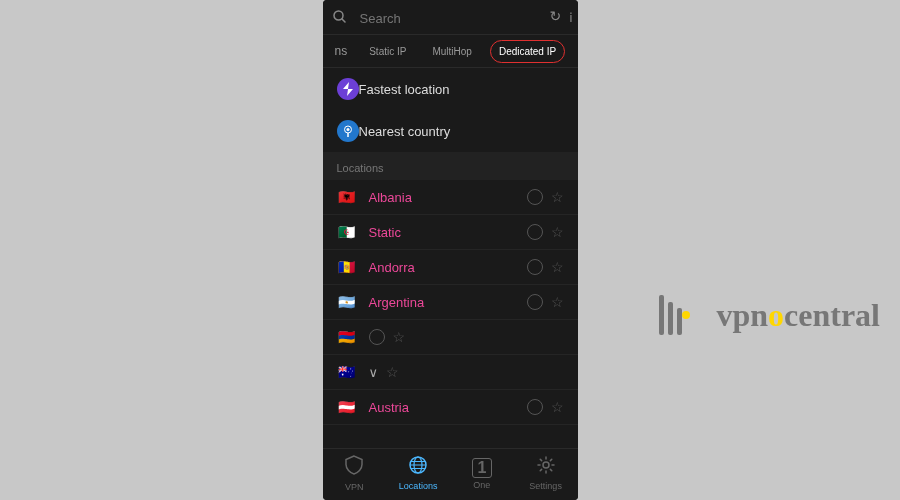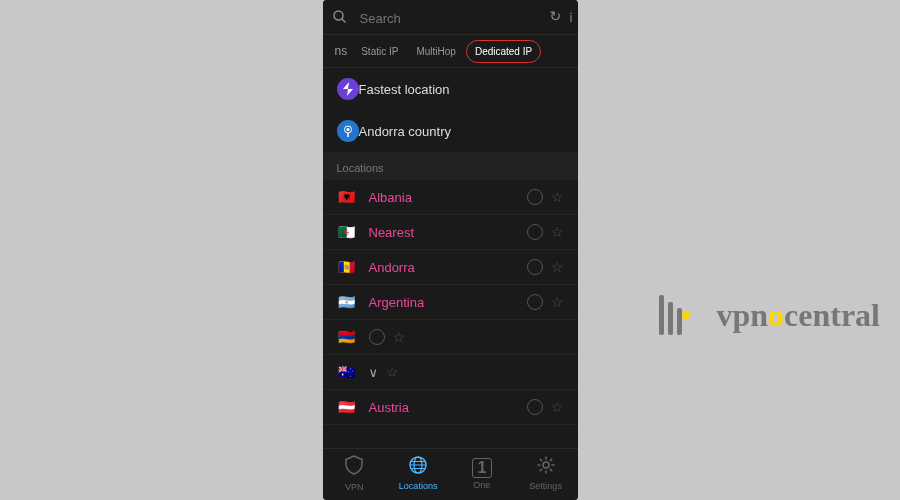--- a/index.html
+++ b/index.html
@@ -54,21 +54,21 @@
       gap: 8px;
       color: #888;
       font-size: 14px;
     }
 
     
     .tabs {
       display: flex;
       align-items: center;
       padding: 4px 8px;
-      gap: 2px;
+      gap: 10px;
       border-bottom: 1px solid #2a2a2a;
       overflow: hidden;
     }
 
     .tab {
       padding: 5px 8px;
       font-size: 10px;
       color: #999;
       cursor: pointer;
       border-radius: 4px;
@@ -280,41 +280,41 @@
   </div>
 
   <div class="pinned-item">
     <div class="pinned-icon pin">
       <svg width="10" height="13" viewBox="0 0 10 13" fill="white">
         <circle cx="5" cy="4.5" r="3.5" stroke="white" stroke-width="1" fill="none"></circle>
         <circle cx="5" cy="4.5" r="1.5" fill="white"></circle>
         <line x1="5" y1="8" x2="5" y2="12" stroke="white" stroke-width="1.5"></line>
       </svg>
     </div>
-    <span class="pinned-label">Andorra country</span>
+    <span class="pinned-label">Nearest country</span>
   </div>
 
   <div class="locations-header">
     <span class="locations-label">Locations</span>
   </div>
 
   <div class="country-list">
 
     <div class="country-row">
       <div class="flag">🇦🇱</div>
       <span class="country-name">Albania</span>
       <div class="row-actions">
         <span class="circle-btn"></span>
         <span class="star-btn">☆</span>
       </div>
     </div>
 
     <div class="country-row">
       <div class="flag">🇩🇿</div>
-      <span class="country-name">Nearest</span>
+      <span class="country-name">Static</span>
       <div class="row-actions">
         <span class="circle-btn"></span>
         <span class="star-btn">☆</span>
       </div>
     </div>
 
     <div class="country-row">
       <div class="flag">🇦🇩</div>
       <span class="country-name">Andorra</span>
       <div class="row-actions">

